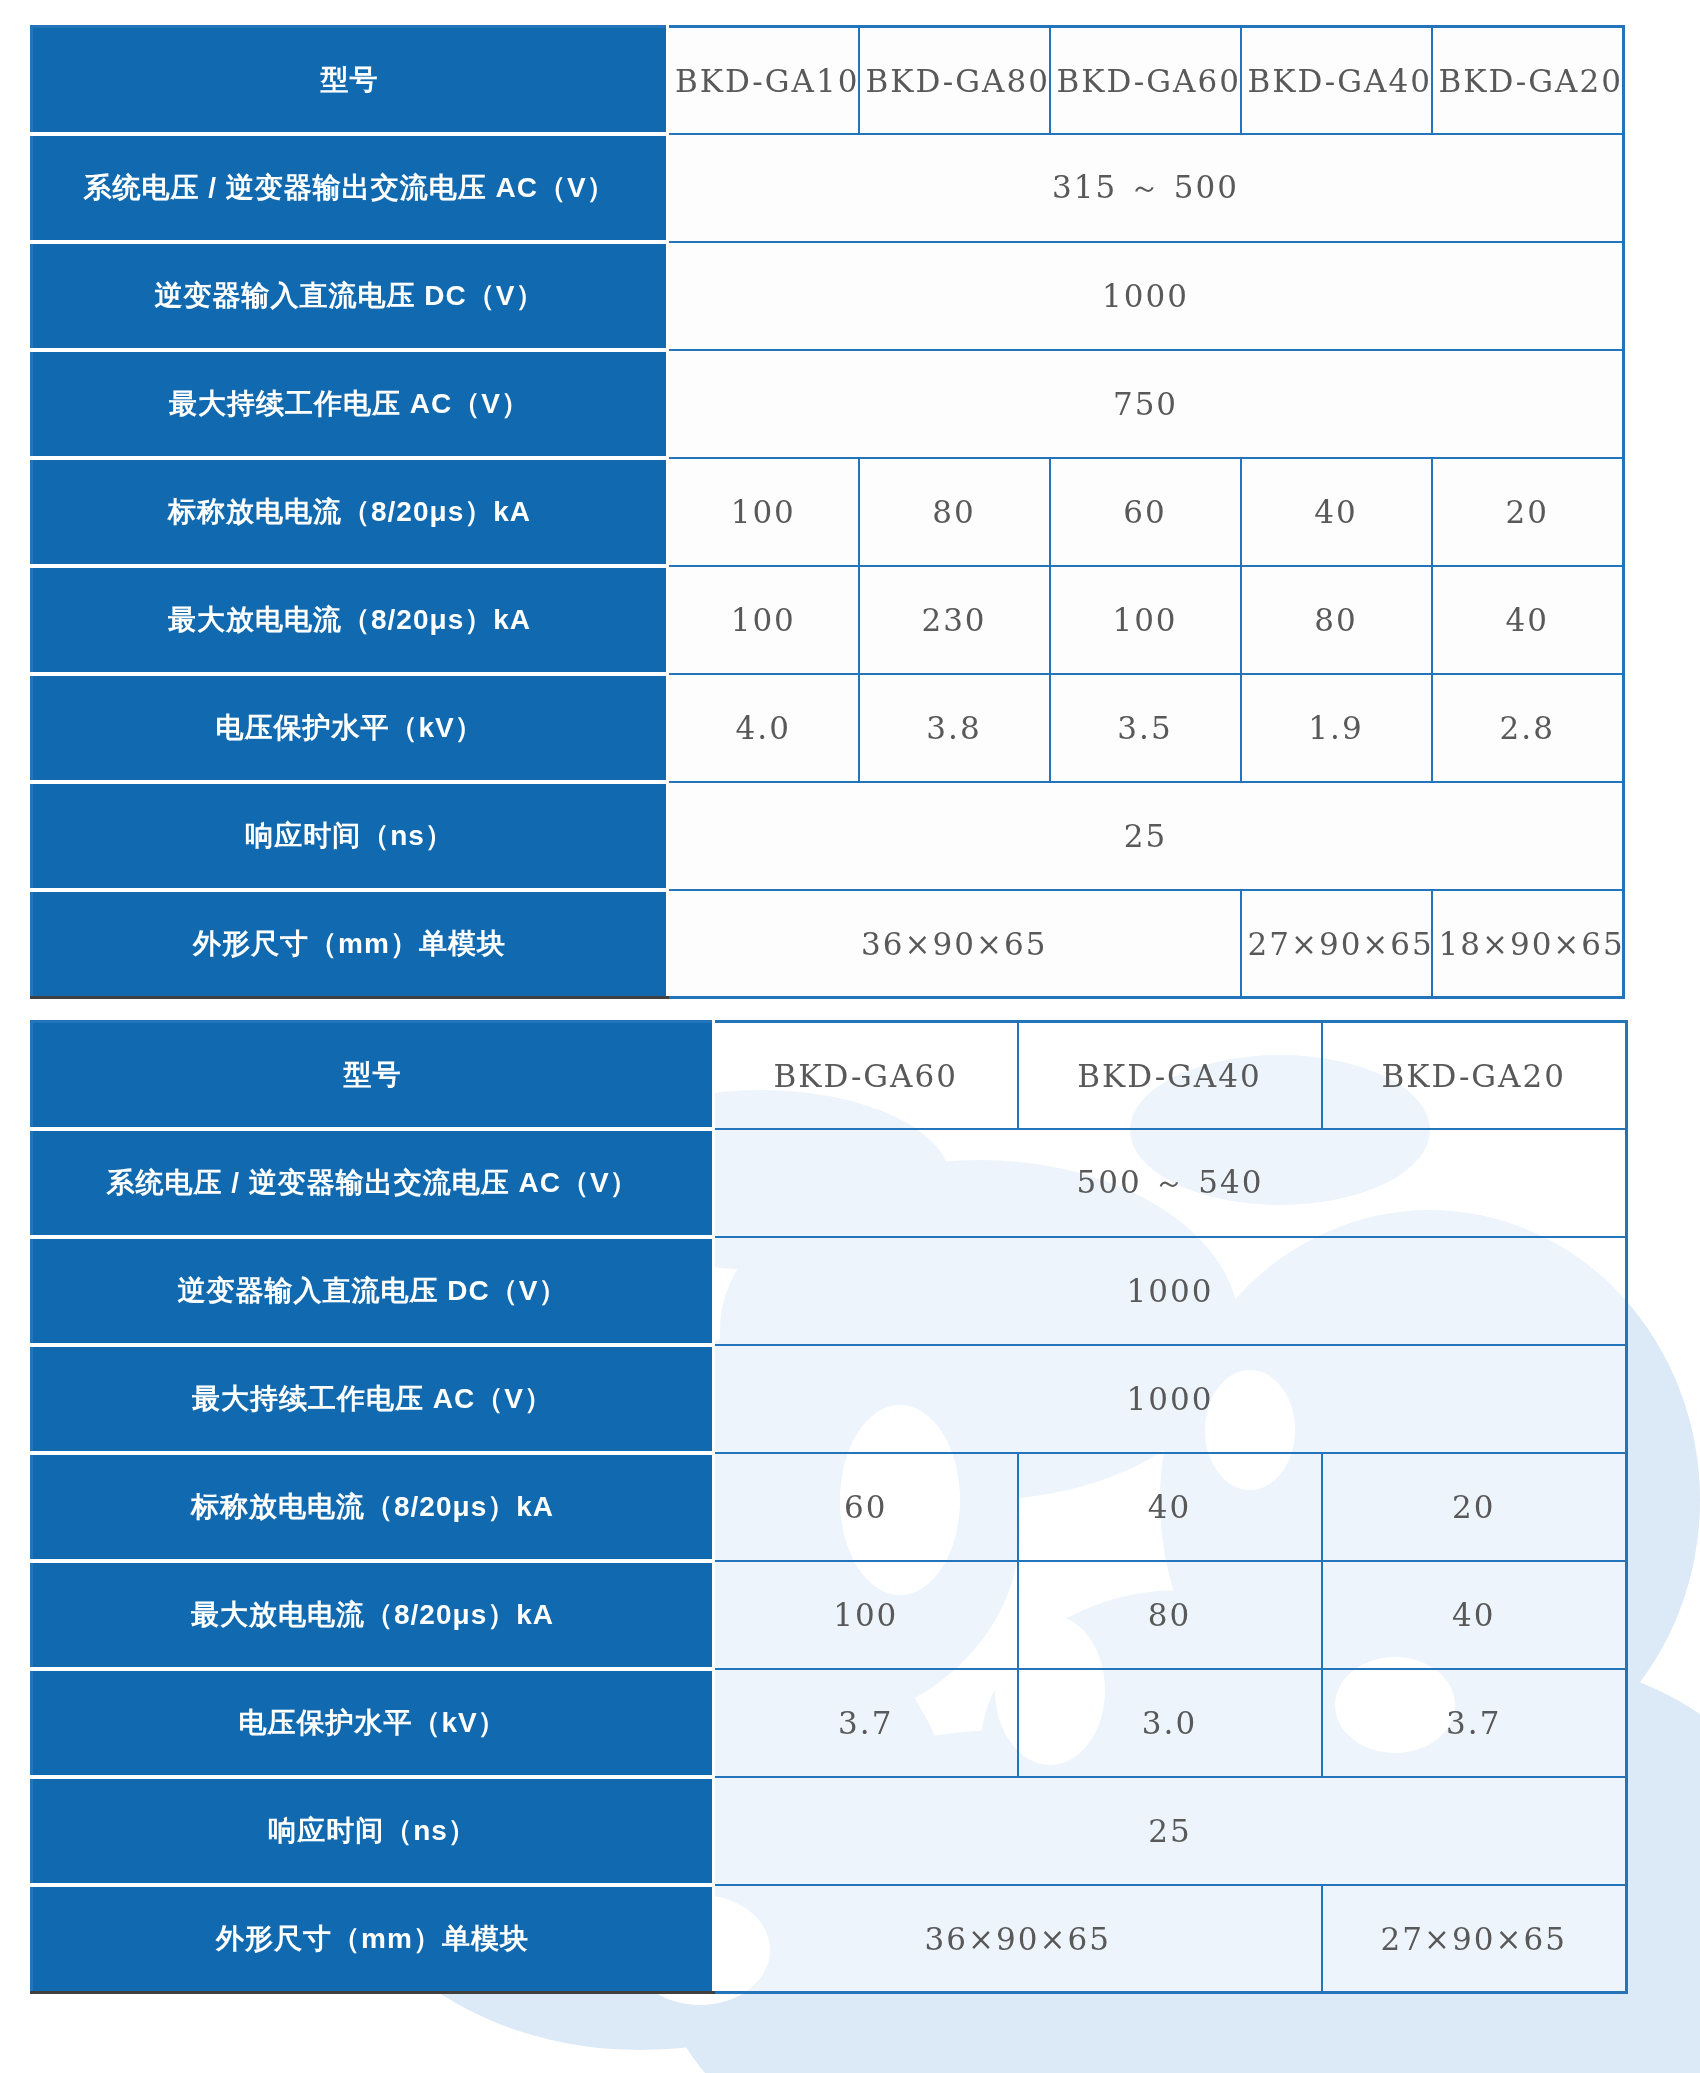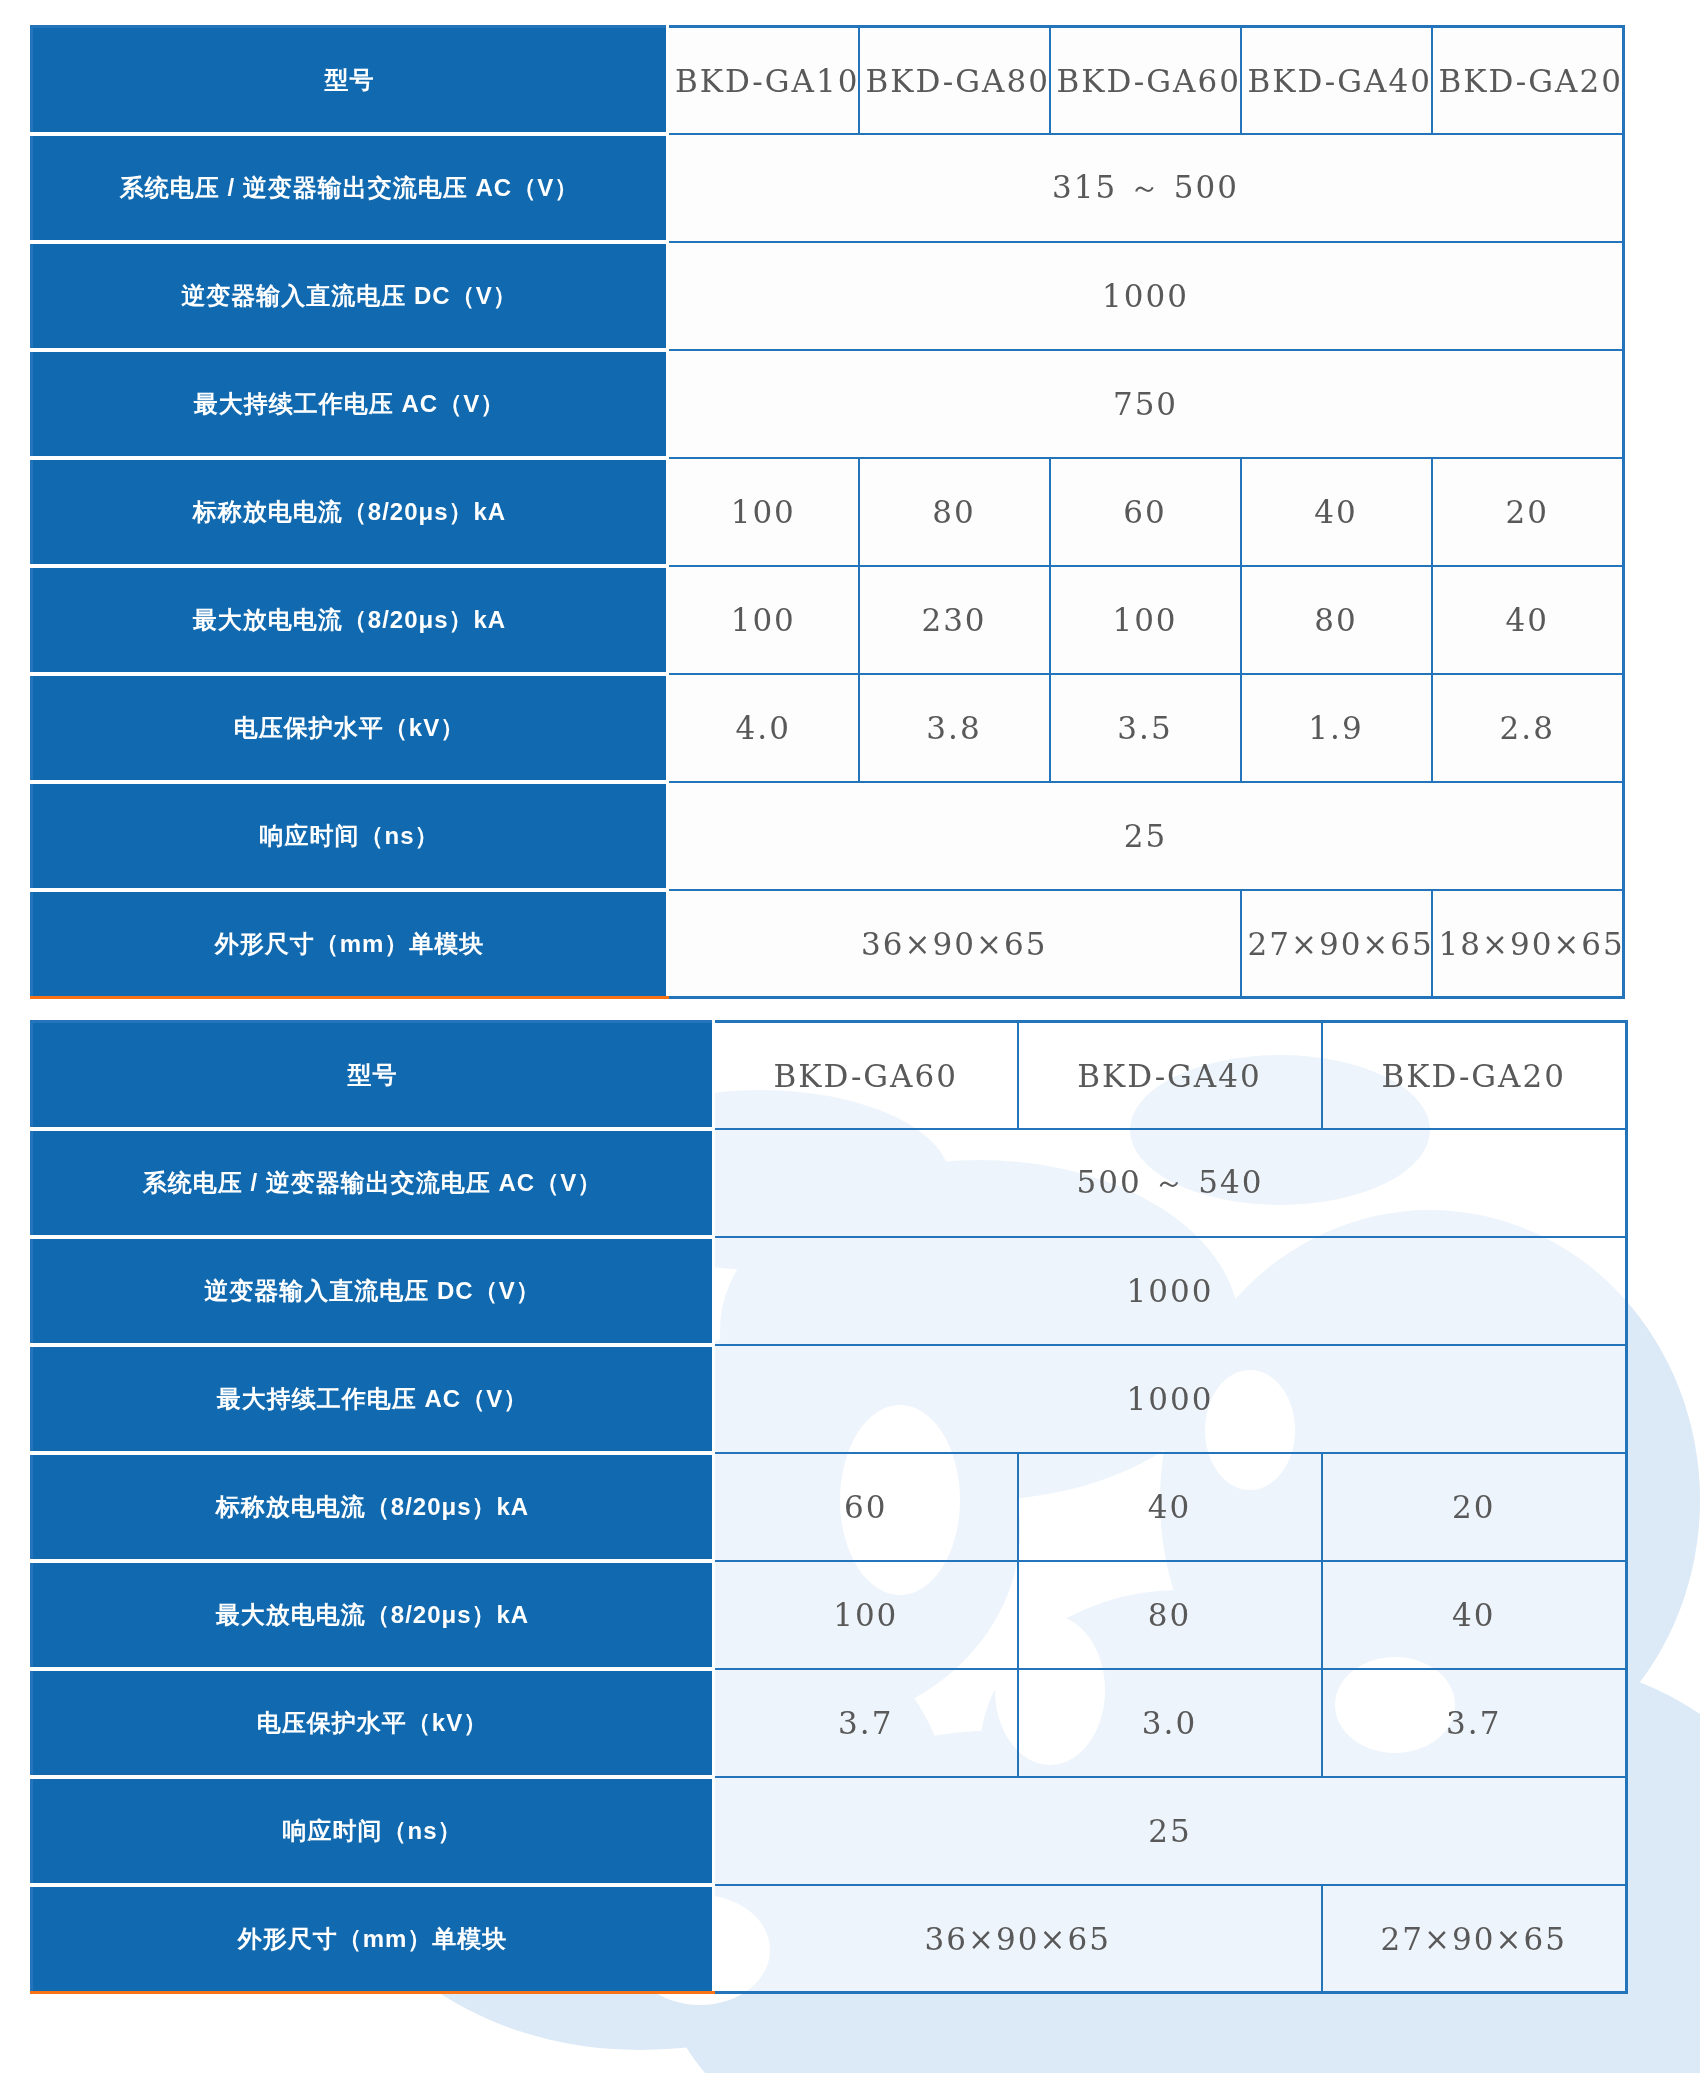--- a/index.html
+++ b/index.html
@@ -30,26 +30,26 @@
     padding: 0 6px;
     text-align: center;
     vertical-align: middle;
     overflow: hidden;
     white-space: nowrap;
   }
   td.lbl {
     background: #1169af;
     color: #ffffff;
     font-weight: 700;
-    font-size: 24px;
+    font-size: 28px;
     letter-spacing: 1px;
     border-bottom: 4px solid #ffffff;
     border-right: 3px solid #ffffff;
   }
-  tr.last td.lbl { border-bottom: 3px solid #f97316; }
+  tr.last td.lbl { border-bottom: 3px solid #404040; }
   td.val {
     font-family: "DejaVu Serif", "Liberation Serif", serif;
     color: #595959;
     font-size: 31px;
     letter-spacing: 2px;
     border: 2px solid #2474bc;
   }
   #table1 td.val { background: #fdfdfe; }
   #table2 td.val { background: rgba(255,255,255,0.5); }
 </style>

